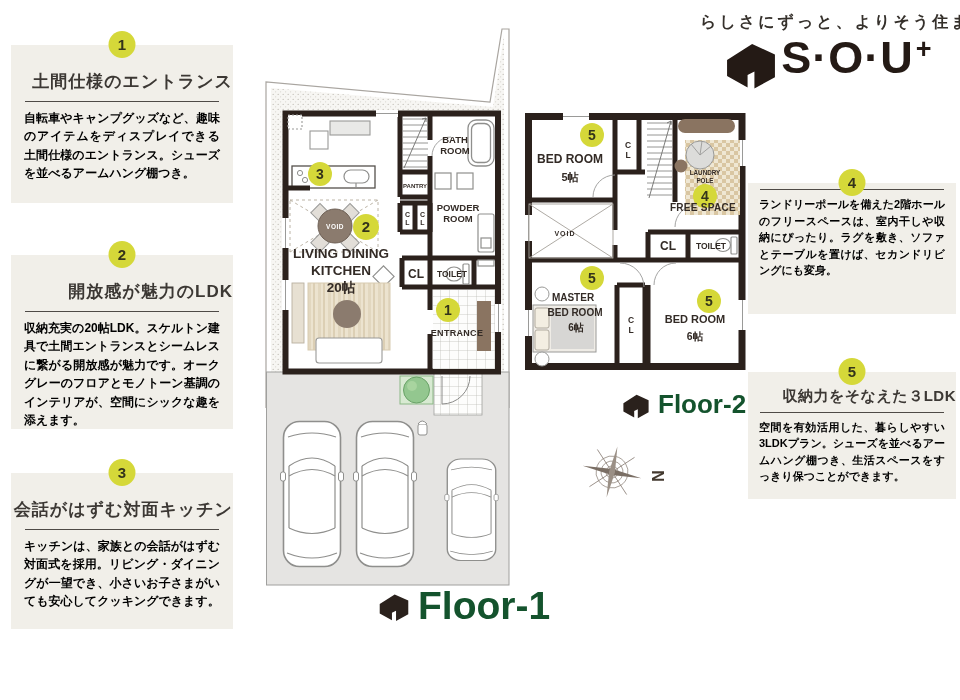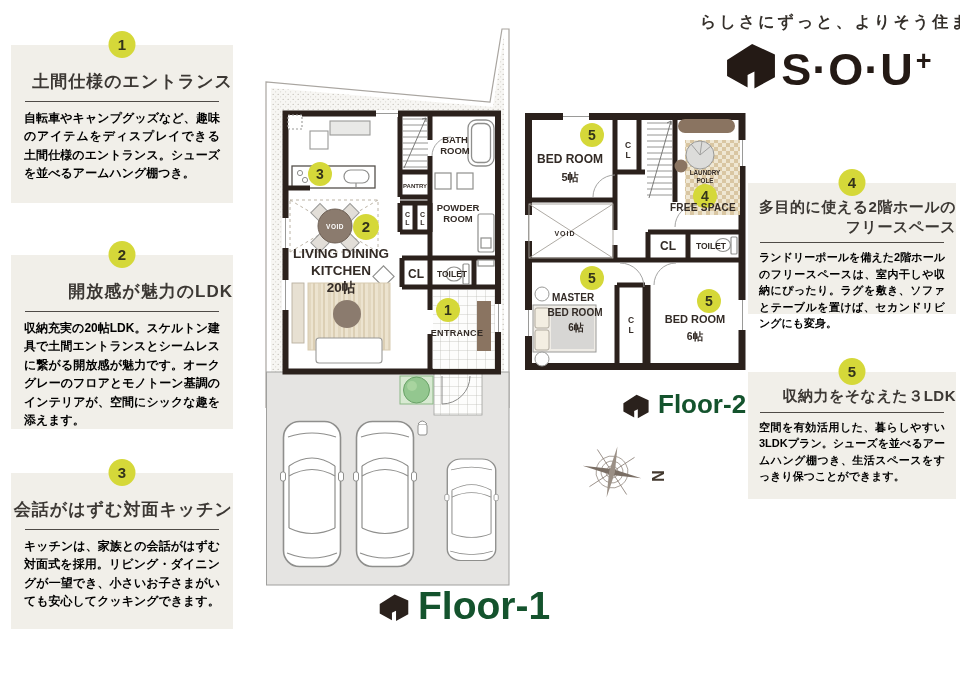--- a/index.html
+++ b/index.html
@@ -2,21 +2,21 @@
 <html><head>
 <meta charset="utf-8">
 <style>
   html,body{margin:0;padding:0;background:#fff;}
   .page{position:relative;width:960px;height:700px;background:#ffffff;overflow:hidden;
         font-family:"Liberation Sans","DejaVu Sans",sans-serif;}
 
   
   .logo-area{position:absolute;left:700px;top:12px;width:254px;text-align:center;}
   .tagline{font-size:16px;font-weight:700;letter-spacing:3px;color:#35302b;white-space:nowrap;}
-  .logo-row{display:flex;align-items:flex-end;justify-content:center;margin-top:2px;}
+  .logo-row{display:flex;align-items:flex-start;justify-content:center;margin-top:2px;}
   .logo-text{font-size:45px;font-weight:700;color:#241a15;letter-spacing:1px;line-height:1;}
   .logo-plus{display:inline-block;font-size:27px;font-weight:700;transform:translateY(-15px);margin-left:2px;}
 
   
   .fbox{position:absolute;background:#f1efe9;}
   .fbox-l{left:11px;width:222px;}
   .fbox-r{left:748px;width:208px;}
   .fb1{top:45px;height:158px;}
   .fb2{top:255px;height:174px;}
   .fb3{top:473px;height:156px;}
@@ -114,21 +114,20 @@
 
   <div class="fbox fbox-l fb3">
     <div class="badge">3</div>
     <div class="ftitle">会話がはずむ対面キッチン</div>
     <hr class="fdivider">
     <div class="fbody">キッチンは、家族との会話がはずむ対面式を採用。リビング・ダイニングが一望でき、小さいお子さまがいても安心してクッキングできます。</div>
   </div>
 
   <div class="fbox fbox-r fb4">
     <div class="badge">4</div>
-    <div class="ftitle"><span>多目的に使える2階ホールの</span><br><span>フリースペース</span></div>
     <hr class="fdivider">
     <div class="fbody">ランドリーポールを備えた2階ホールのフリースペースは、室内干しや収納にぴったり。ラグを敷き、ソファとテーブルを置けば、セカンドリビングにも変身。</div>
   </div>
 
   <div class="fbox fbox-r fb5">
     <div class="badge">5</div>
     <div class="ftitle">収納力をそなえた３LDK</div>
     <hr class="fdivider">
     <div class="fbody">空間を有効活用した、暮らしやすい3LDKプラン。シューズを並べるアームハング棚つき、生活スペースをすっきり保つことができます。</div>
   </div>

